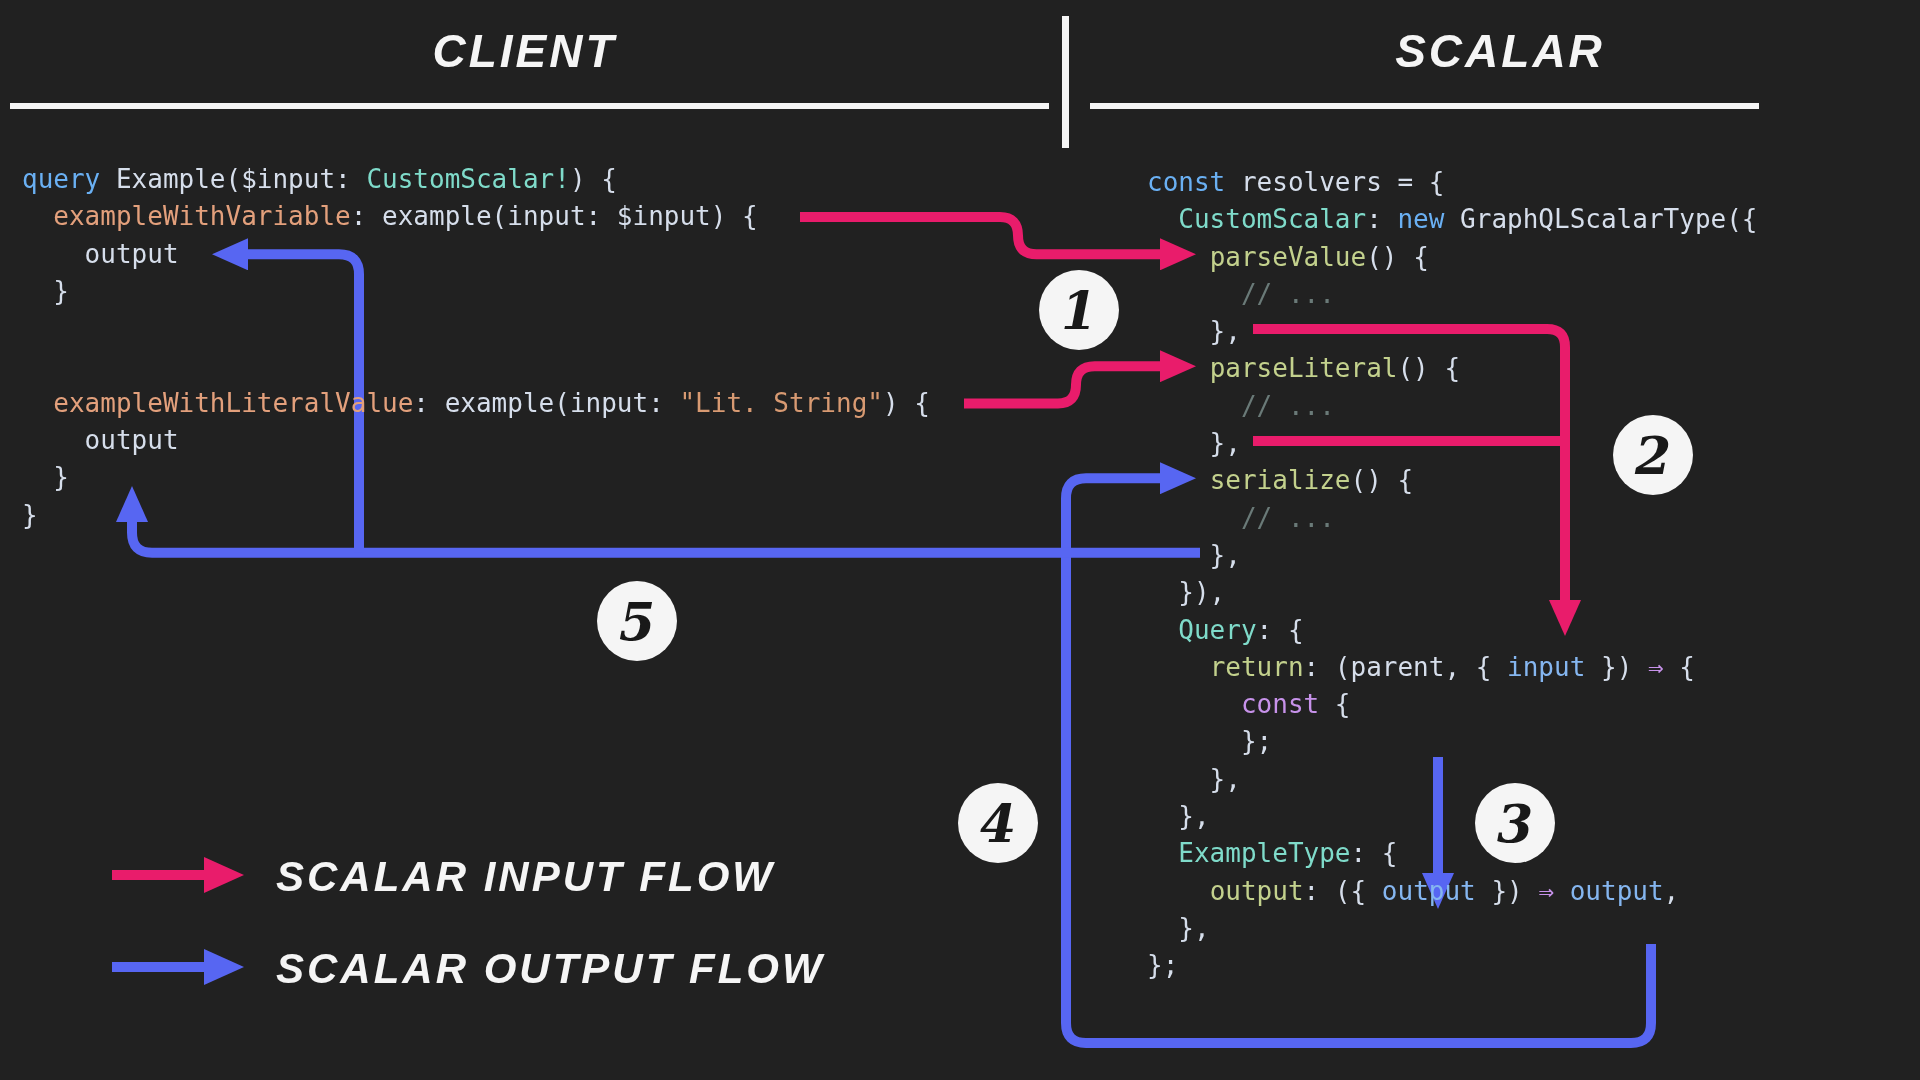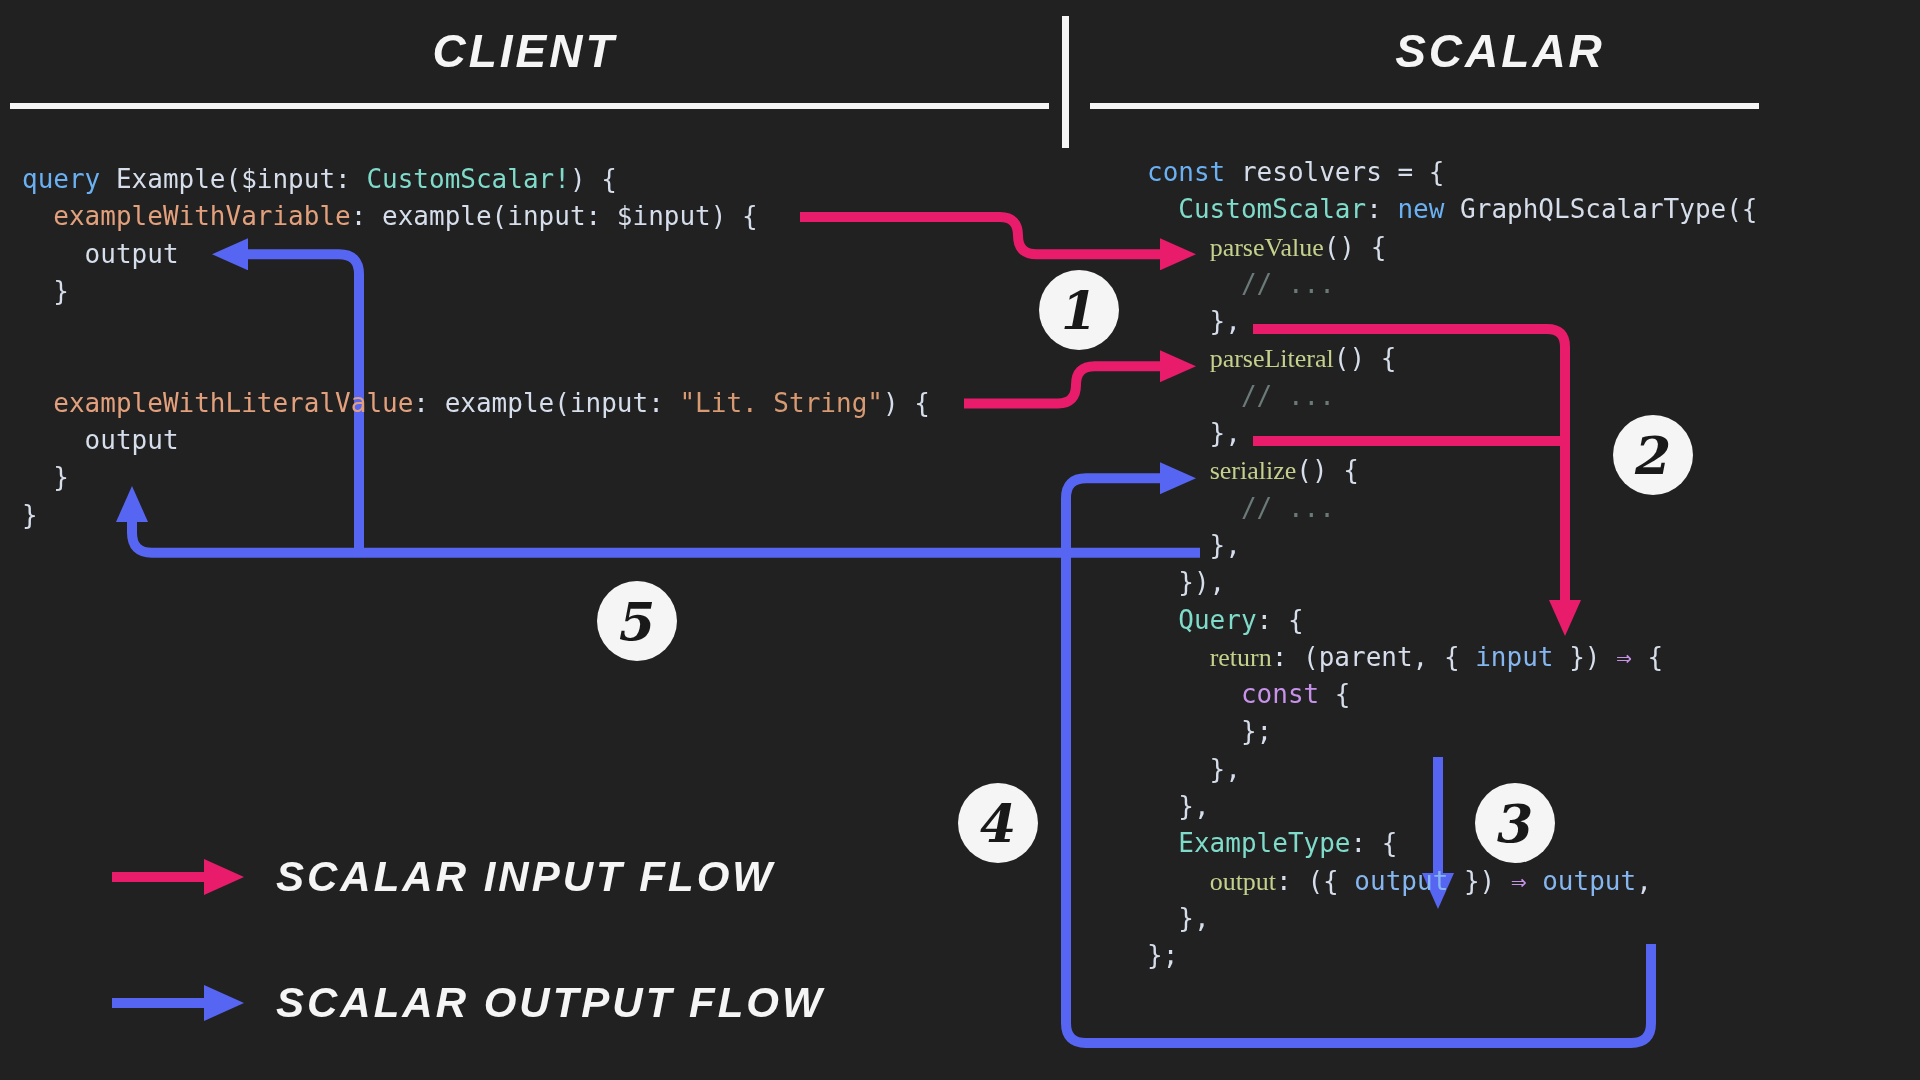--- a/index.html
+++ b/index.html
@@ -20,30 +20,30 @@
   #hdr-client { left:0; width:1049px; }
   #hdr-server { left:1090px; width:820px; }
   .rule { position:absolute; height:6px; background:var(--white,#f5f5f5); z-index:2; }
   #rule-left  { left:10px;  top:103px; width:1039px; }
   #rule-right { left:1090px; top:103px; width:820px; }
   #divider { position:absolute; left:1062px; top:16px; width:7px; height:132px; background:var(--white,#f5f5f5); z-index:2; }
 
   
   .code-block { position:absolute; z-index:2; }
   #client-code { left:22px;  top:161px; }
-  #server-code { left:1147px; top:154px; }
+  #server-code { left:1147px; top:164px; }
   .code-line {
     height:37.3px; line-height:37.3px; font-size:26px;
     white-space:pre; font-family:"DejaVu Sans Mono", monospace;
   }
   .tk-plain    { color:var(--c-plain,#d6deeb); }
   .tk-keyword  { color:var(--c-keyword,#6ab0f3); }
   .tk-keyword2 { color:var(--c-keyword2,#c792ea); }
   .tk-type     { color:var(--c-type,#7fdbca); }
-  .tk-function { color:var(--c-function,#c3d18d);font-family:Liberation Serif, serif; }
+  .tk-function { color:var(--c-function,#c3d18d); }
   .tk-attr     { color:var(--c-attr,#e3a07c); }
   .tk-string   { color:var(--c-string,#d89a72); }
   .tk-param    { color:var(--c-param,#85b6f0); }
   .tk-comment  { color:var(--c-comment,#6a7a78); }
   .tk-operator { color:var(--c-operator,#c792ea); }
 
   
   #arrows { position:absolute; left:0; top:0; z-index:1; }
   .st-pink { stroke:var(--pink,#e91c6b); stroke-width:10; fill:none; stroke-linejoin:round; }
   .st-blue { stroke:var(--blue,#5766f2); stroke-width:10; fill:none; stroke-linejoin:round; }
@@ -57,23 +57,23 @@
     display:flex; align-items:center; justify-content:center;
     font-family:"DejaVu Serif", serif; font-style:italic; font-weight:700; font-size:52px;
   }
   #badge-1 { left:1039px; top:270px; }
   #badge-2 { left:1613px; top:415px; }
   #badge-3 { left:1475px; top:783px; }
   #badge-4 { left:958px;  top:783px; }
   #badge-5 { left:597px;  top:581px; }
 
   
-  .legend-row { position:absolute; z-index:2; display:flex; align-items:center; gap:28px; }
+  .legend-row { position:absolute; z-index:2; display:flex; gap:28px; }
   #legend-input  { left:108px; top:853px; }
-  #legend-output { left:108px; top:945px;margin-top:34px; }
+  #legend-output { left:108px; top:945px; }
   .legend-label {
     color:var(--white,#f5f5f5);
     font-family:"Liberation Sans", sans-serif;
     font-weight:700; font-style:italic;
     font-size:42px; letter-spacing:3px; white-space:nowrap;
   }
 </style>
 </head>
 <body>
 

